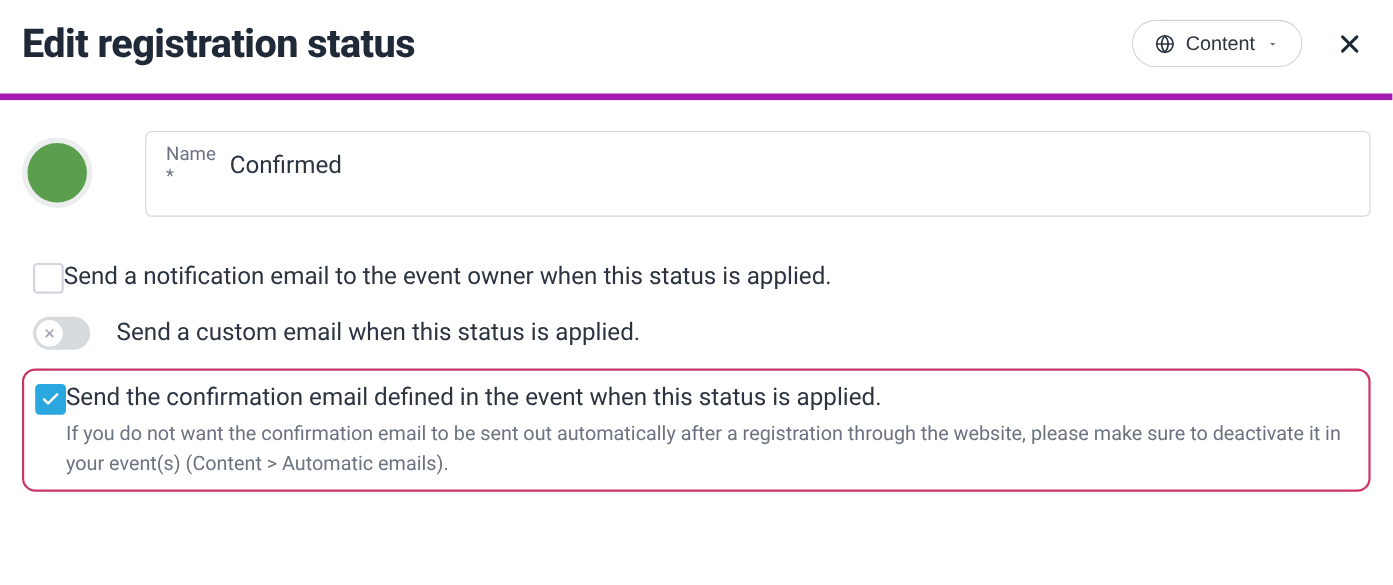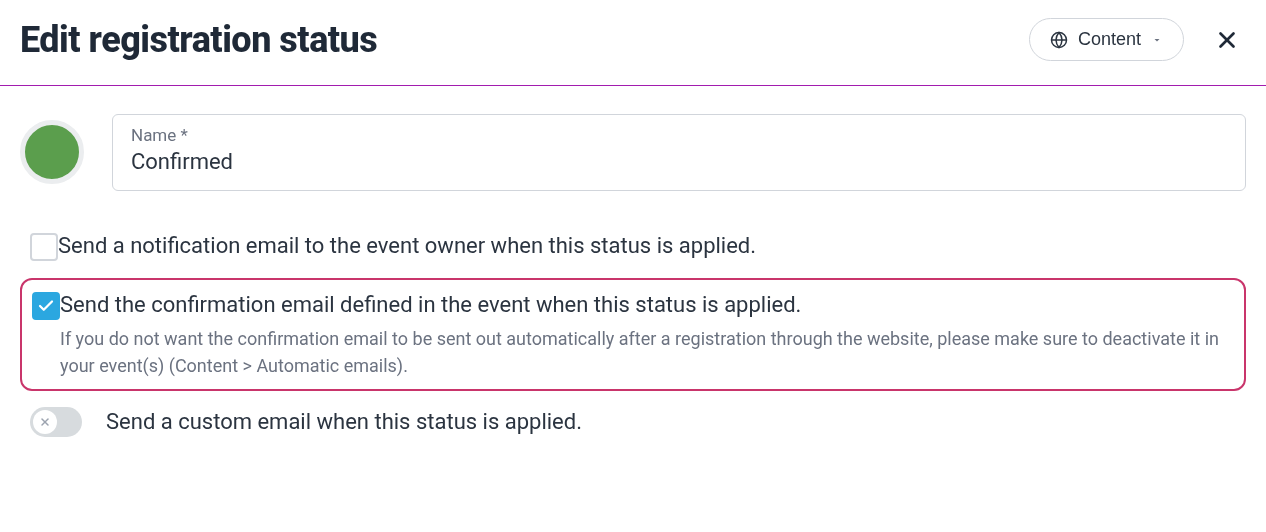--- a/index.html
+++ b/index.html
@@ -11,21 +11,21 @@
       font-family: -apple-system, BlinkMacSystemFont, "Segoe UI", Roboto, Helvetica, Arial, sans-serif;
       color: #2b3440;
       background: #fff;
       width: 1266px;
     }
     .header {
       display: flex;
       align-items: center;
       justify-content: space-between;
       padding: 18px 20px 24px 20px;
-      border-bottom: 1px solid #a21caf;
+      border-bottom: 6px solid #a21caf;
     }
     .page-title {
       font-size: 36px;
       font-weight: 800;
       color: #1f2937;
       letter-spacing: -0.5px;
     }
     .header-right {
       display: flex;
       align-items: center;
@@ -70,24 +70,25 @@
       border-radius: 50%;
       background: #5b9e4d;
       border: 5px solid #ebedef;
       margin-top: 6px;
       flex-shrink: 0;
     }
     .name-field {
       flex: 1;
       border: 1px solid #d1d5db;
       border-radius: 6px;
-      padding: 10px 18px 16px 18px;
-      display: flex;
-      flex-direction: column;
+      padding: 10px 18px 26px 18px;
+      display: flex;
+      flex-direction: row;
       gap: 4px;
+      margin-left: 20px;
     }
     .field-label {
       font-size: 17px;
       color: #6b7280;
     }
     .field-input {
       border: none;
       outline: none;
       font-size: 22px;
       color: #2b3440;
@@ -213,40 +214,40 @@
 
     <div class="option-row">
       <div class="checkbox">
         
       </div>
       <div class="option-text">
         <span class="option-label">Send a notification email to the event owner when this status is applied.</span>
       </div>
     </div>
 
-    <div class="option-row highlighted">
-      <div class="checkbox checked">
-        <svg width="18" height="18" viewBox="0 0 24 24" fill="none" stroke="#fff" stroke-width="3" stroke-linecap="round" stroke-linejoin="round">
-          <polyline points="20 6 9 17 4 12"></polyline>
-        </svg>
-      </div>
-      <div class="option-text">
-        <span class="option-label">Send the confirmation email defined in the event when this status is applied.</span>
-        <span class="option-desc">If you do not want the confirmation email to be sent out automatically after a registration through the website, please make sure to deactivate it in your event(s) (Content &gt; Automatic emails).</span>
-      </div>
-    </div>
-
     <div class="option-row toggle-row">
       <div class="toggle">
         <div class="toggle-knob">
           <svg width="12" height="12" viewBox="0 0 24 24" fill="none" stroke="#9ca3af" stroke-width="3" stroke-linecap="round">
             <line x1="18" y1="6" x2="6" y2="18"></line>
             <line x1="6" y1="6" x2="18" y2="18"></line>
           </svg>
         </div>
       </div>
       <div class="option-text">
         <span class="option-label">Send a custom email when this status is applied.</span>
       </div>
     </div>
 
+    <div class="option-row highlighted">
+      <div class="checkbox checked">
+        <svg width="18" height="18" viewBox="0 0 24 24" fill="none" stroke="#fff" stroke-width="3" stroke-linecap="round" stroke-linejoin="round">
+          <polyline points="20 6 9 17 4 12"></polyline>
+        </svg>
+      </div>
+      <div class="option-text">
+        <span class="option-label">Send the confirmation email defined in the event when this status is applied.</span>
+        <span class="option-desc">If you do not want the confirmation email to be sent out automatically after a registration through the website, please make sure to deactivate it in your event(s) (Content &gt; Automatic emails).</span>
+      </div>
+    </div>
+
   </div>
 </div>
 
 </body></html>

